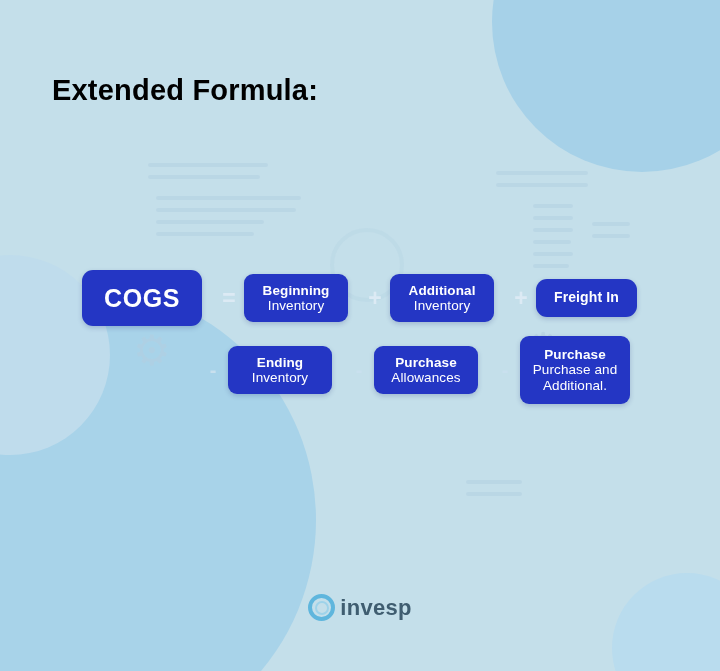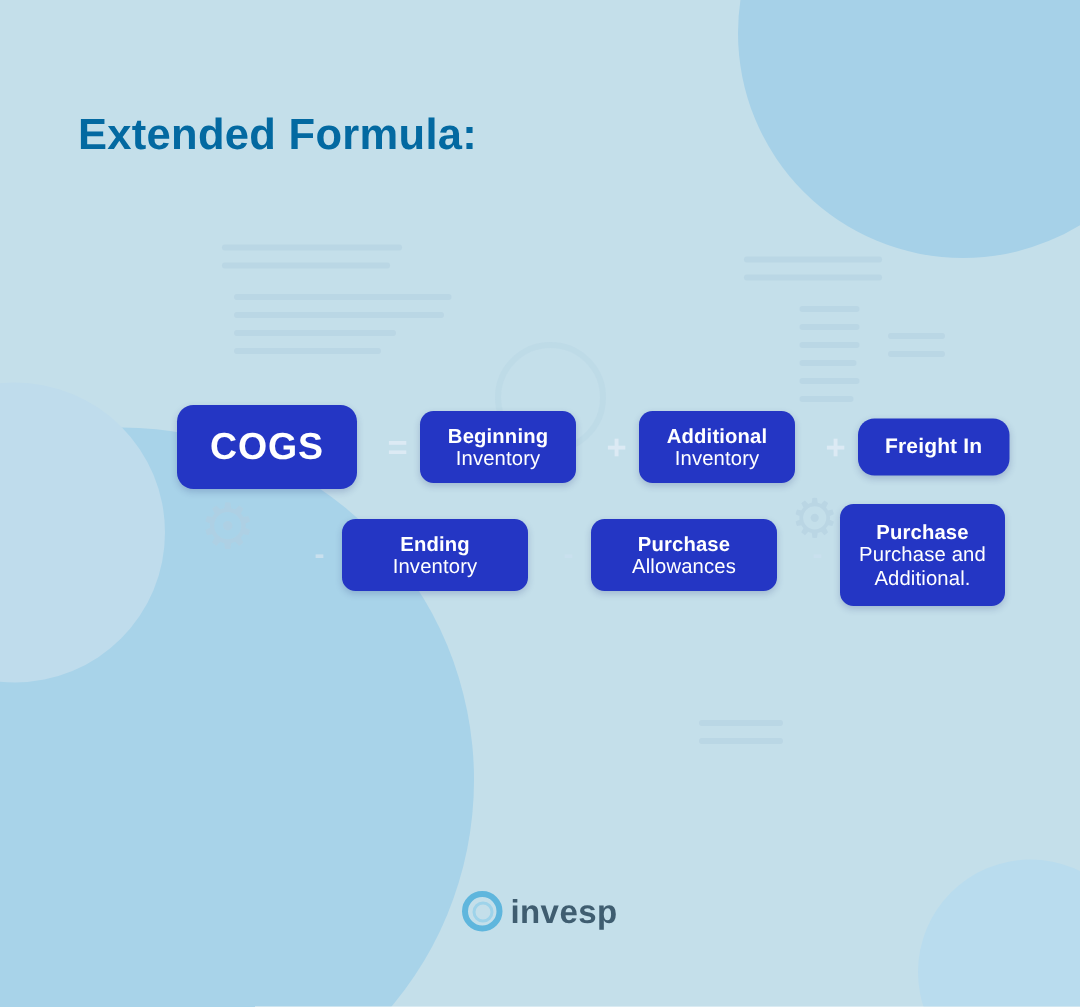--- a/index.html
+++ b/index.html
@@ -81,32 +81,32 @@
     pointer-events:none;
   }
 
   
   #page-title {
     position:absolute;
     left:52px; top:74px;
     font-size:29px;
     font-weight:700;
     letter-spacing:.2px;
-    color:#0369a1;
+    color:#000000;
   }
 
   
   #formula { position:absolute; left:0; top:262px; width:720px; }
 
   .formula-row {
     display:flex;
     align-items:center;
     height:72px;
   }
-  #row-1 { padding-left:118px; }
+  #row-1 { padding-left:82px; }
   #row-2 { padding-left:198px; }
 
   .op {
     width:30px;
     flex:0 0 30px;
     text-align:center;
     font-size:23px;
     font-weight:700;
     color:#dceaf4;
     line-height:1;
@@ -132,21 +132,21 @@
   }
   #term-cogs .l1 {
     font-size:25px;
     font-weight:700;
     letter-spacing:.6px;
   }
 
   #term-beginning, #term-additional { width:104px;text-align:center; }
   #term-freight   { padding:11px 18px; border-radius:11px; }
   #term-freight .l1 { font-size:14px; }
-  #term-ending, #term-discounts { width:124px; }
+  #term-ending, #term-discounts { width:104px; }
   #term-returns  { width:110px; padding:11px 12px; }
 
   .spacer-10 { width:12px; flex:0 0 12px; }
 
   
   #logo {
     position:absolute;
     left:0; right:0;
     bottom:50px;
     display:flex;

